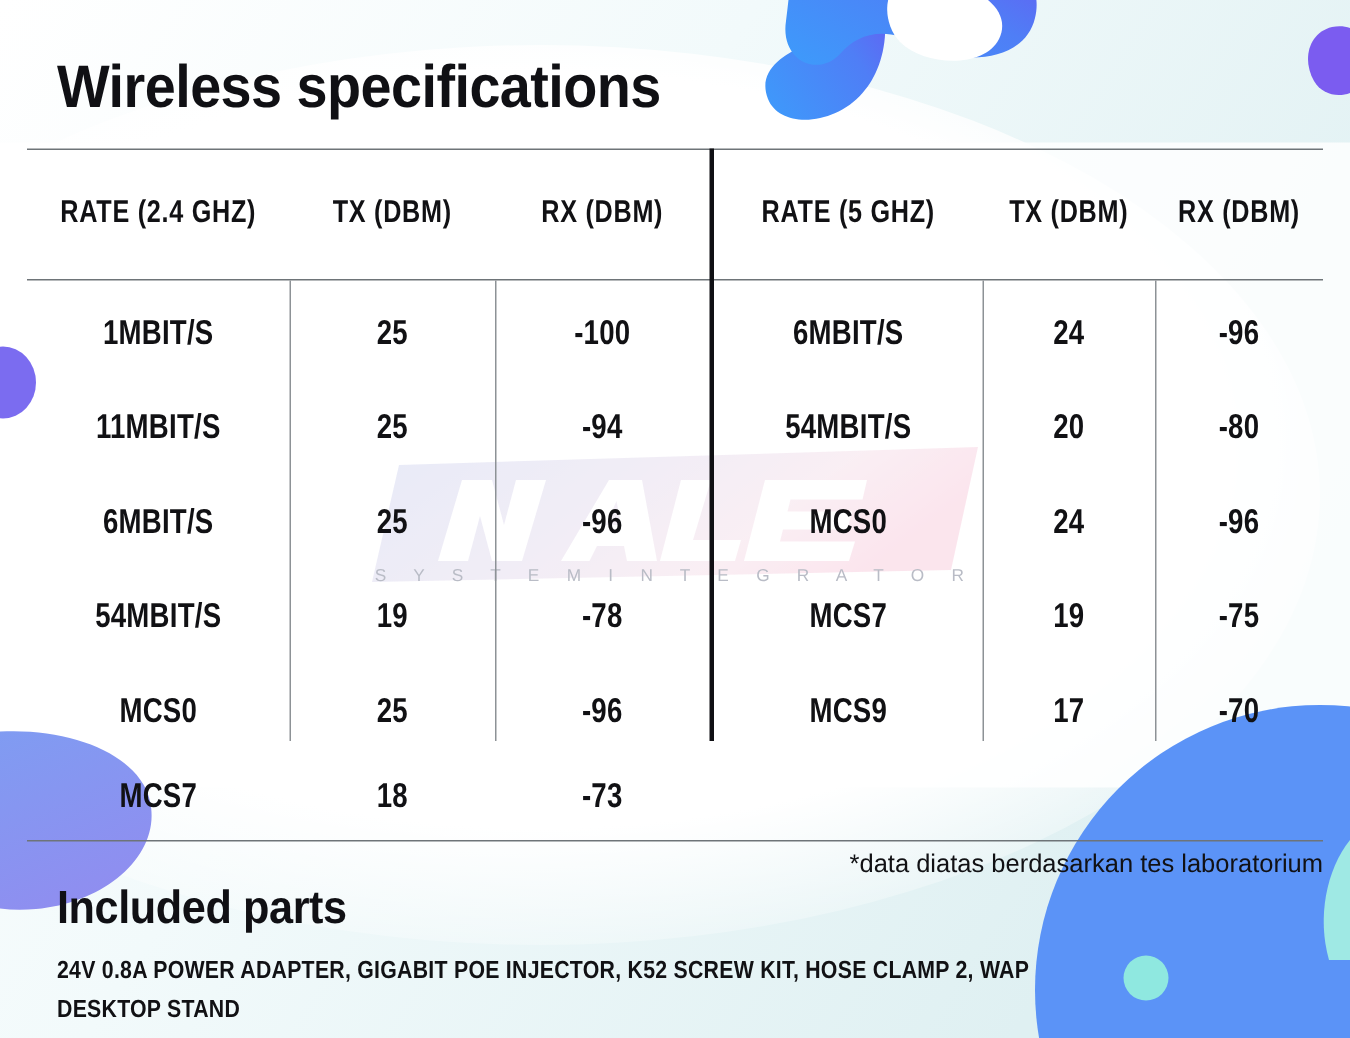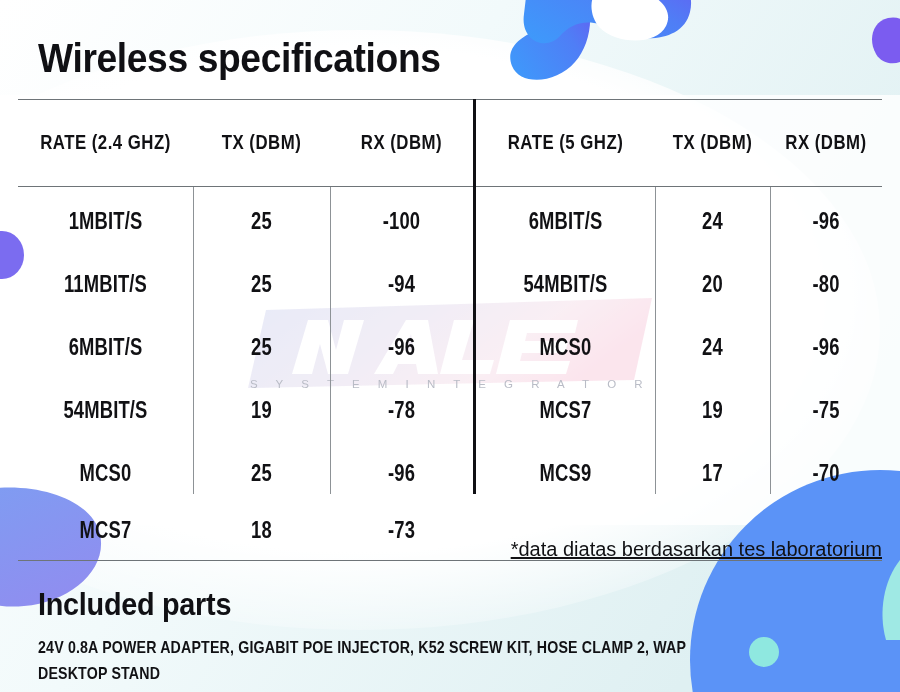--- a/index.html
+++ b/index.html
@@ -78,28 +78,27 @@
   .dcell{
     font-size:23px;
     letter-spacing:0.2px;
     height:28px;
     line-height:28px;
   }
 
   
   .footnote{
     position:absolute;
-    left:470px; top:538px;
+    left:470px; top:566px;
     width:412px;
     text-align:right;
-    font-size:20px;
+    font-size:17px;
     color:#111114;
     font-family:"Liberation Sans", sans-serif;
     white-space:nowrap;
-    text-decoration:underline;
   }
 
   
   .parts-title{
     position:absolute;
     left:38px; top:587px;
     font-size:31px;
     font-weight:700;
     letter-spacing:-0.3px;
     color:#101014;

